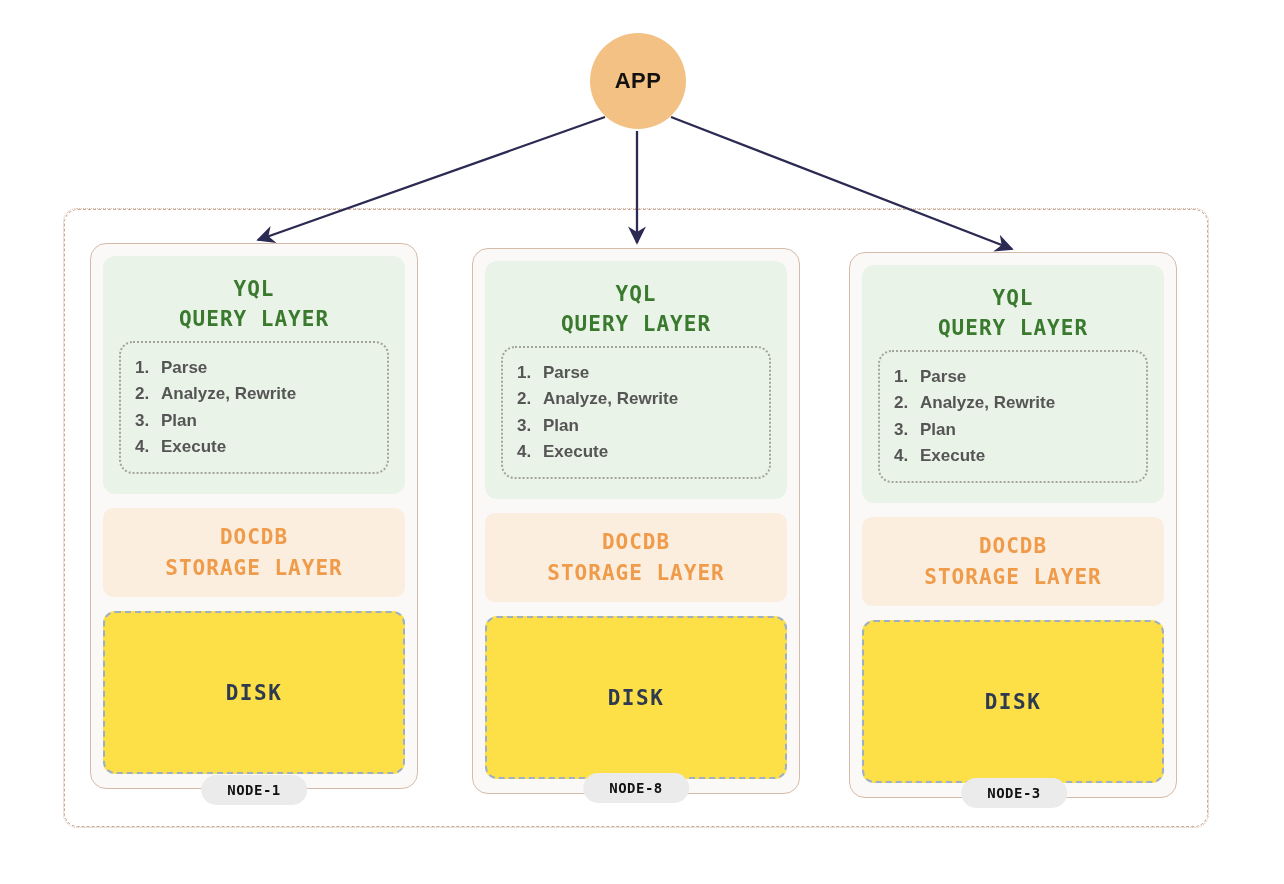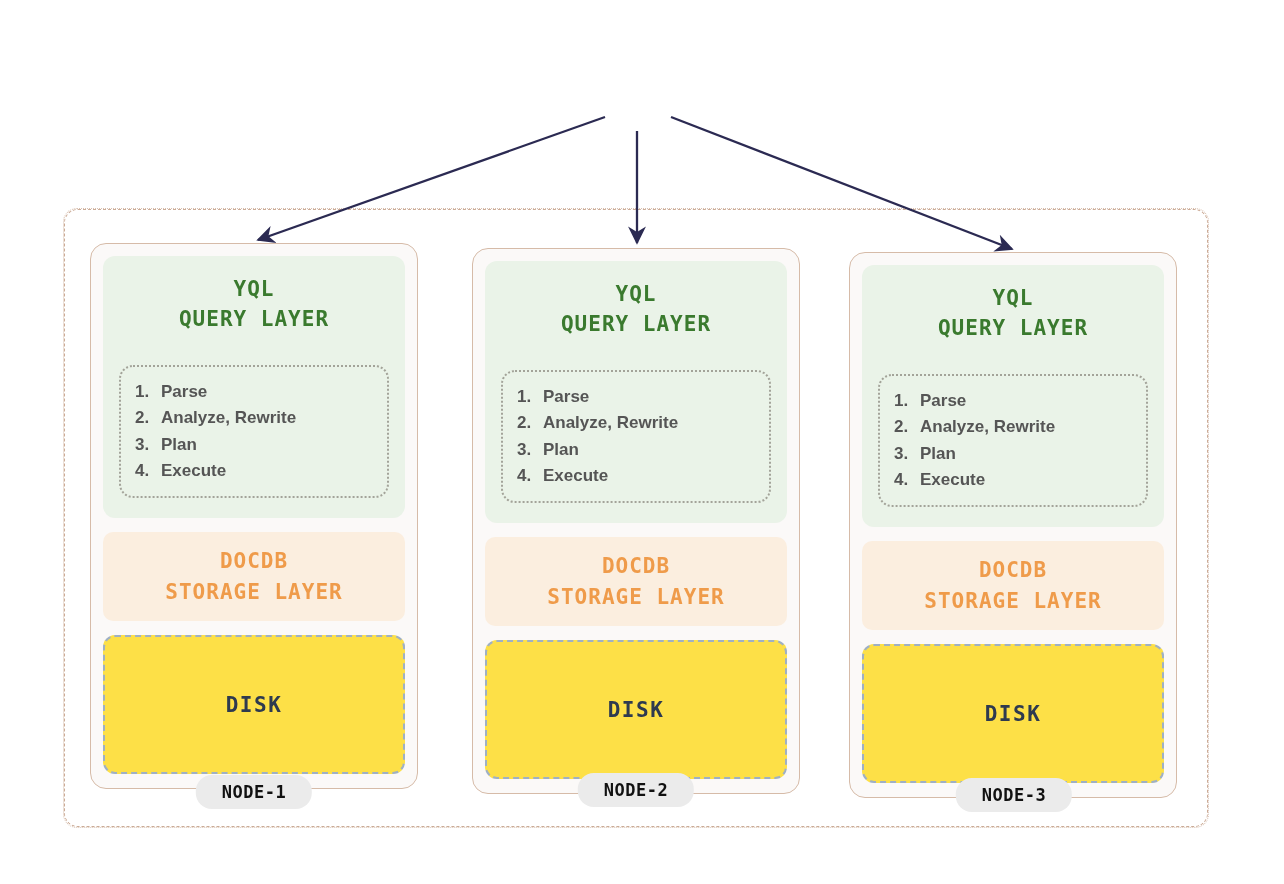--- a/index.html
+++ b/index.html
@@ -104,21 +104,21 @@
   }
   .yql-title {
     font-family: "DejaVu Sans Mono", monospace;
     font-size: 21px;
     font-weight: 700;
     color: #3a7a2e;
     text-align: center;
     line-height: 1.45;
     letter-spacing: 1px;
     white-space: pre-line;
-    margin-bottom: 30px;
+    margin-bottom: 6px;
   }
 
   .steps-box {
     box-sizing: border-box;
     width: 100%;
     border: 2px dotted #a3a399;
     border-radius: 14px;
     padding: 12px 10px 12px 14px;
   }
   .steps-list {
@@ -183,21 +183,21 @@
   }
 
   
   .node-badge {
     position: absolute;
     transform: translateX(-50%);
     background: #ebebeb;
     border-radius: 16px;
     padding: 7px 26px;
     font-family: "DejaVu Sans Mono", monospace;
-    font-size: 17px;
+    font-size: 14px;
     font-weight: 700;
     color: #111111;
     letter-spacing: 0.5px;
     white-space: nowrap;
     z-index: 6;
     text-align: right;
   }
   .badge-1 { left: 254px; top: 775px; }
   .badge-2 { left: 636px; top: 773px; }
   .badge-3 { left: 1014px; top: 778px; }
@@ -213,20 +213,23 @@
     <defs>
       <marker id="arrowhead" markerWidth="9" markerHeight="9" refX="7.2" refY="4.5" orient="auto" markerUnits="strokeWidth">
         <path d="M0,0.6 L8,4.5 L0,8.4 L2.4,4.5 Z" fill="#2b2a52"></path>
       </marker>
     </defs>
     <line x1="605" y1="117" x2="258" y2="240" stroke="#2b2a52" stroke-width="2.3" marker-end="url(#arrowhead)"></line>
     <line x1="637" y1="131" x2="637" y2="243" stroke="#2b2a52" stroke-width="2.3" marker-end="url(#arrowhead)"></line>
     <line x1="671" y1="117" x2="1012" y2="249" stroke="#2b2a52" stroke-width="2.3" marker-end="url(#arrowhead)"></line>
   </svg>
 
+  <div class="app-circle">
+    <span class="app-label">APP</span>
+  </div>
 
   <div class="node node-1">
     <div class="yql-panel">
       <div class="yql-title">YQL
 QUERY LAYER</div>
       <div class="steps-box">
         <ul class="steps-list">
           <li class="step-item">
             <span class="step-num">1.</span>
             <span>Parse</span>
@@ -282,21 +285,21 @@
       </div>
     </div>
     <div class="docdb-panel">
       <div class="docdb-title">DOCDB
 STORAGE LAYER</div>
     </div>
     <div class="disk-panel">
       <div class="disk-title">DISK</div>
     </div>
   </div>
-  <div class="node-badge badge-2">NODE-2</div>
+  <div class="node-badge badge-2">NODE-8</div>
 
   <div class="node node-3">
     <div class="yql-panel">
       <div class="yql-title">YQL
 QUERY LAYER</div>
       <div class="steps-box">
         <ul class="steps-list">
           <li class="step-item">
             <span class="step-num">1.</span>
             <span>Parse</span>

